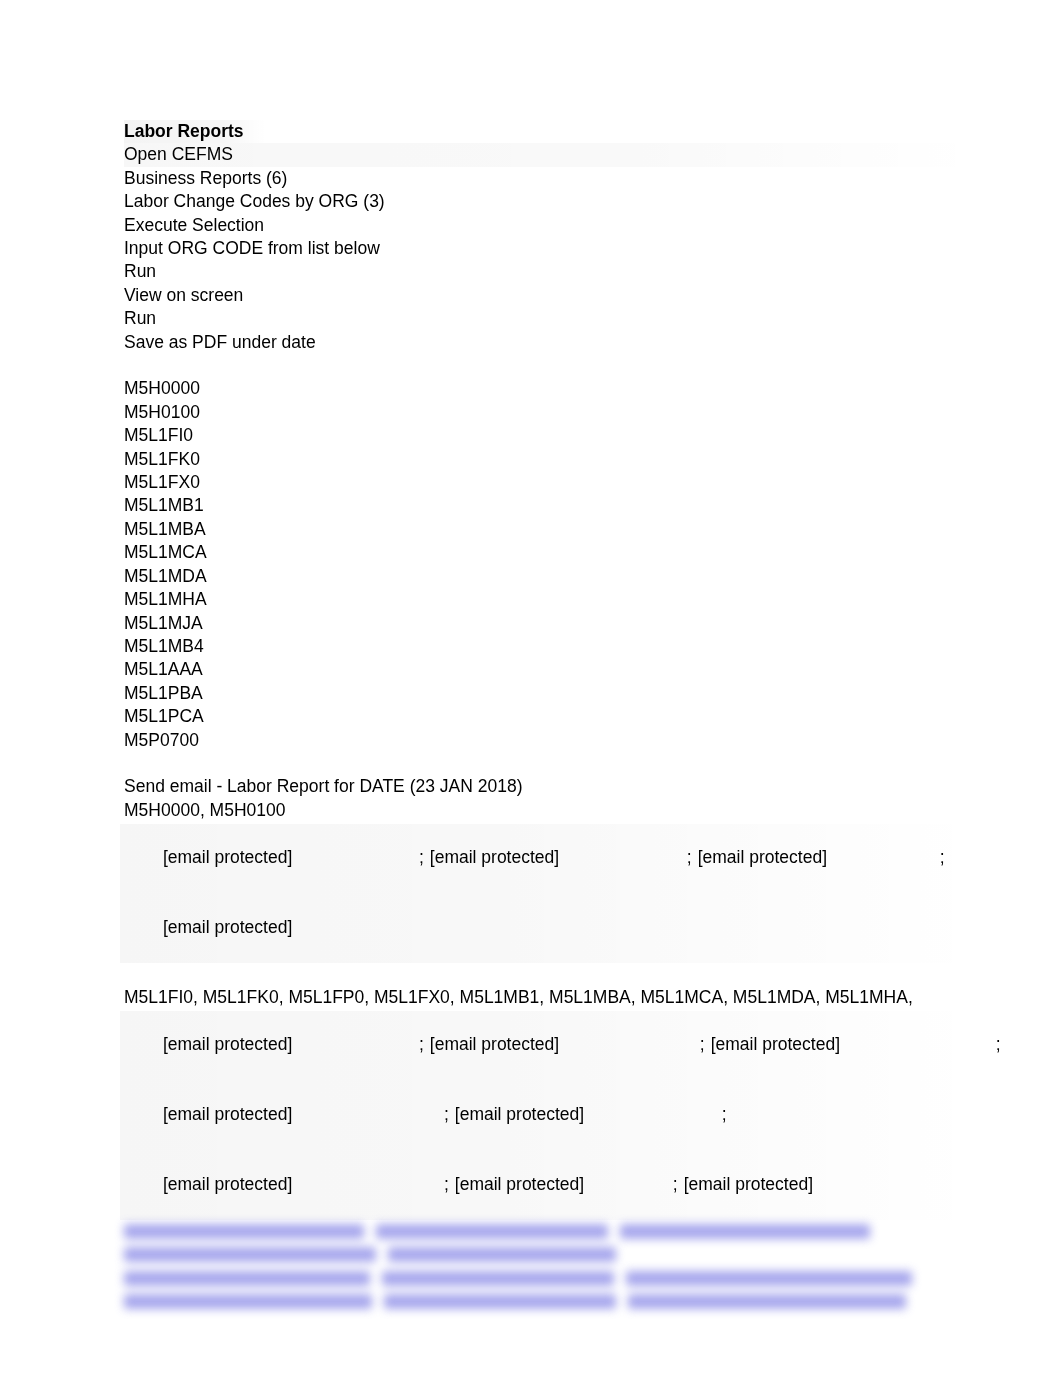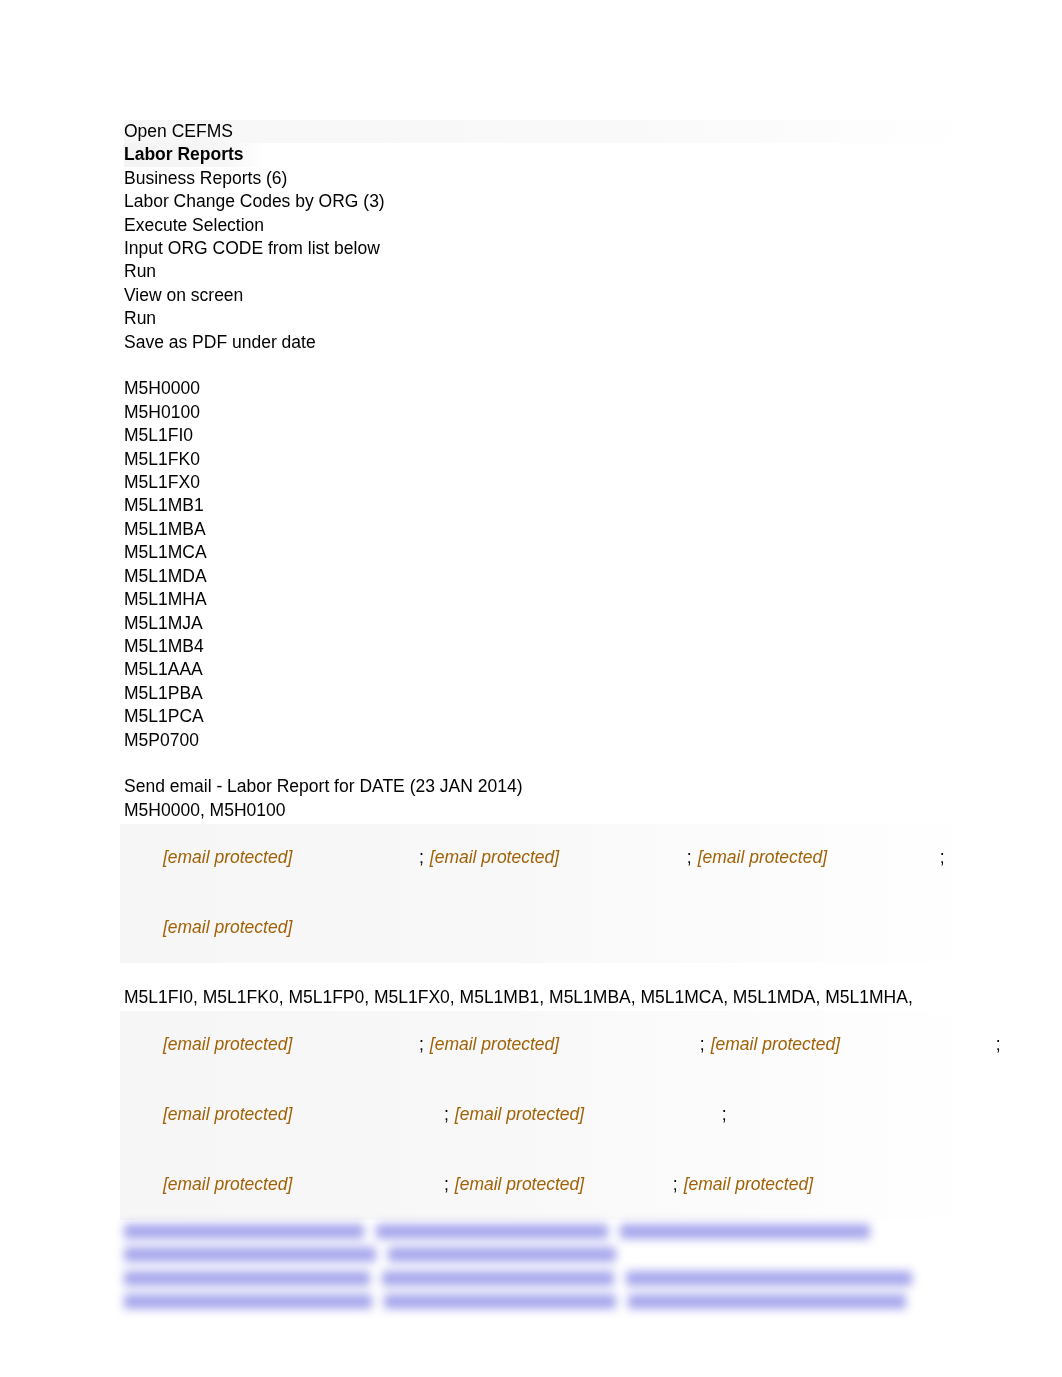--- a/index.html
+++ b/index.html
@@ -50,23 +50,22 @@
   }
 
   
   .mailrow {
     font-size: 17.5px;
     line-height: 23.4px;
     white-space: pre;
     position: relative;
   }
   .mail {
-    color: #a16207;
+    color: #000000;
     text-decoration: none;
-    font-style: italic;
   }
   .sep {
     color: #000000;
   }
   .mailrow .seg {
     display: inline-block;
     vertical-align: top;
   }
 
   .mailblock {
@@ -105,23 +104,23 @@
     border-radius: 2px;
   }
   .bl-blue  { background: #8f8fe8; }
 </style>
 </head>
 <body>
 
 <div class="page">
   <div class="doc-body">
 
+    <div class="line bold"><span class="shade-title">Labor Reports</span></div>
+
     <div class="line shade-soft">Open CEFMS</div>
-
-    <div class="line bold"><span class="shade-title">Labor Reports</span></div>
     <div class="line">Business Reports (6)</div>
     <div class="line">Labor Change Codes by ORG (3)</div>
     <div class="line">Execute Selection</div>
     <div class="line">Input ORG CODE from list below</div>
     <div class="line">Run</div>
     <div class="line">View on screen</div>
     <div class="line">Run</div>
     <div class="line">Save as PDF under date</div>
 
     <div class="spacer"></div>
@@ -138,21 +137,21 @@
     <div class="line">M5L1MHA</div>
     <div class="line">M5L1MJA</div>
     <div class="line">M5L1MB4</div>
     <div class="line">M5L1AAA</div>
     <div class="line">M5L1PBA</div>
     <div class="line">M5L1PCA</div>
     <div class="line">M5P0700</div>
 
     <div class="spacer"></div>
 
-    <div class="line">Send email - Labor Report for DATE (23 JAN 2014)</div>
+    <div class="line">Send email - Labor Report for DATE (23 JAN 2018)</div>
     <div class="line">M5H0000, M5H0100</div>
 
     <div class="mailblock">
       <div class="mailrow">
         <span class="seg" style="width:256px"><a class="mail" href="#">[email protected]</a></span><span class="sep">;</span><span class="seg" style="width:257px; padding-left:6px"><a class="mail" href="#">[email protected]</a></span><span class="sep">;</span><span class="seg" style="width:242px; padding-left:6px"><a class="mail" href="#">[email protected]</a></span><span class="sep">;</span>
       </div>
       <div class="mailrow">
         <span class="seg"><a class="mail" href="#">[email protected]</a></span>
       </div>
     </div>

